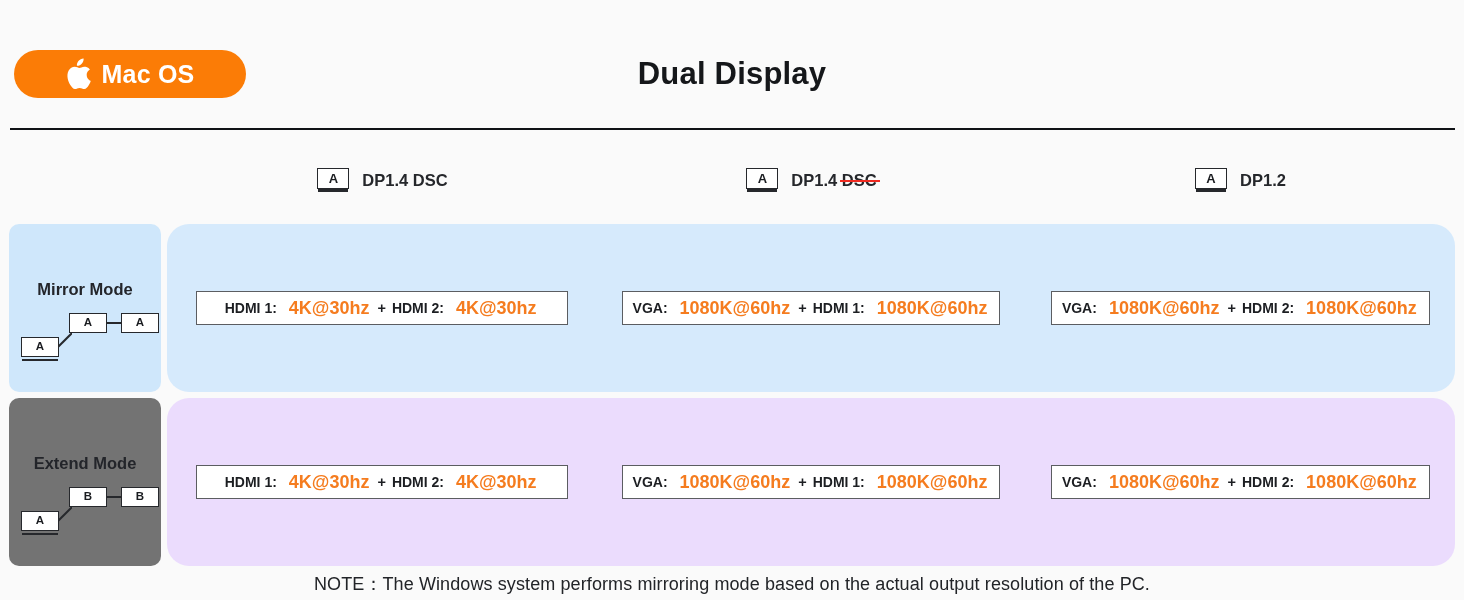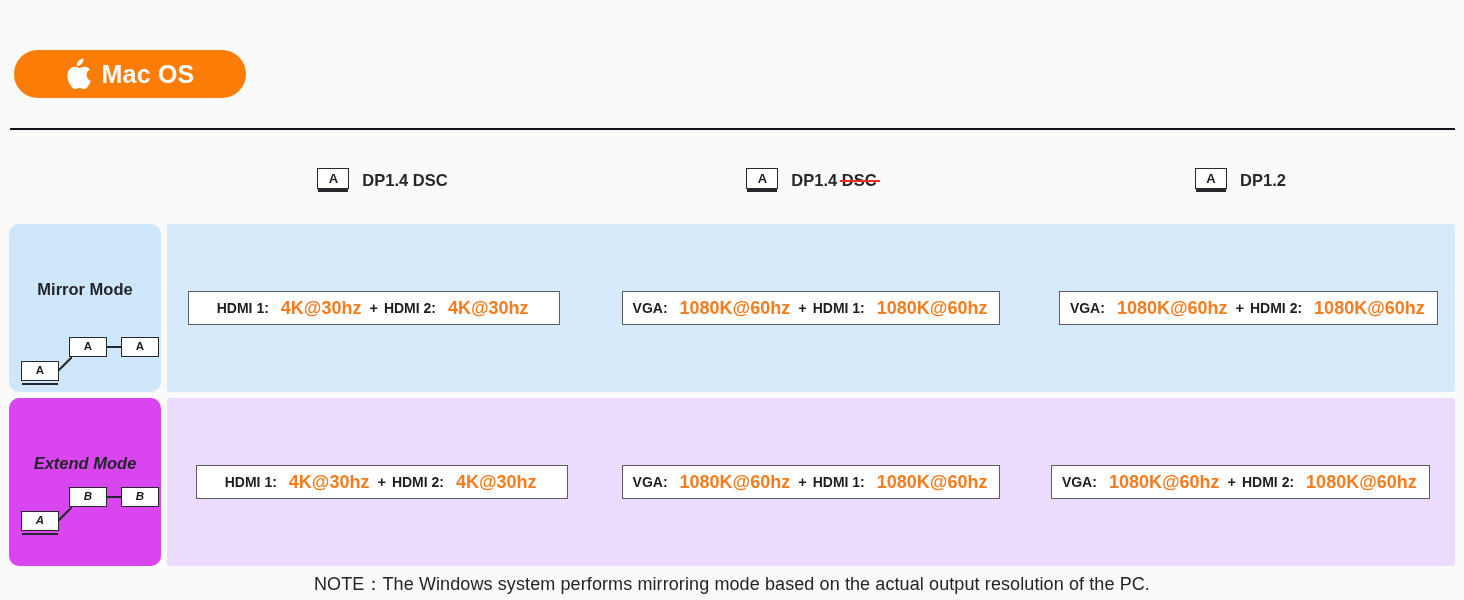--- a/index.html
+++ b/index.html
@@ -178,21 +178,21 @@
   .topo .link-diag svg { display: block; }
   .topo .link-h {
     position: absolute;
     left: 92px; top: 9px;
     width: 15px; height: 2.2px;
     background: #26282c;
   }
 
   .row-body {
     flex: 1 1 auto;
-    border-radius: 2px;
+    border-radius: 22px;
     display: flex;
     align-items: center;
   }
   .cell {
     flex: 1 1 0;
     display: flex;
     align-items: center;
     justify-content: center;
   }
   .chip {
@@ -219,24 +219,24 @@
   }
   .chip .plus {
     font-size: 14.5px;
     font-weight: 600;
     color: #1c1e22;
     margin: 0 6px;
   }
 
   .row-mirror .row-label { background: #cfe7fb; }
   .row-mirror .row-body  { background: #d6eafc; }
-  .row-extend .row-label { background: #d946ef; font-style: italic; }
+  .row-extend .row-label { background: #737373; }
   .row-extend .row-body  { background: #ebdcfd; }
 
-  .row-mirror .row-label, .row-mirror .row-body { height: 168px; gap: 24px; }
+  .row-mirror .row-label, .row-mirror .row-body { height: 168px; }
   .row-extend .row-label, .row-extend .row-body { height: 168px; }
 
   
   .footer-note {
     position: absolute;
     left: 0; right: 0;
     top: 572px;
     text-align: center;
     font-size: 18px;
     color: #222428;
@@ -250,20 +250,21 @@
 
   <div class="header">
 
     <div class="os-badge">
       <svg class="apple-glyph" viewBox="0 0 26 32">
         <path fill="#ffffff" d="M17.6 0.4c0.2 1.9-0.6 3.7-1.7 5-1.2 1.4-3.1 2.4-5 2.3-0.2-1.8 0.7-3.7 1.8-4.9C13.8 1.3 15.8 0.3 17.6 0.4z M23.9 11.4c-0.3 0.2-3.3 1.9-3.2 5.6 0 4.4 3.9 5.9 4 5.9 0 0.1-0.6 2.2-2 4.3-1.2 1.9-2.5 3.7-4.4 3.8-1.9 0-2.5-1.1-4.7-1.1-2.2 0-2.8 1.1-4.6 1.2-1.8 0.1-3.3-2-4.5-3.8-2.5-3.6-4.4-10.3-1.8-14.8 1.3-2.2 3.6-3.6 6.1-3.7 1.8 0 3.5 1.2 4.6 1.2 1.1 0 3.1-1.5 5.3-1.3 0.9 0 3.5 0.4 5.2 2.7z"></path>
       </svg>
       <span class="os-label">Mac OS</span>
     </div>
 
+    <div class="page-title">Dual Display</div>
 
     <div class="header-rule"></div>
   </div>
 
   <div class="col-headers">
 
     <div class="col-head">
       <span class="mon-icon">
         <span class="screen">A</span>
         <span class="base"></span>

